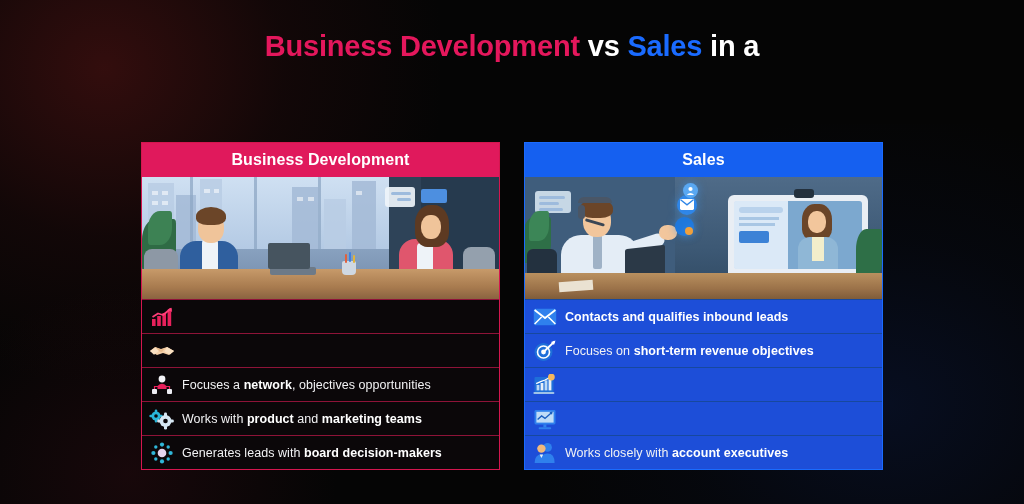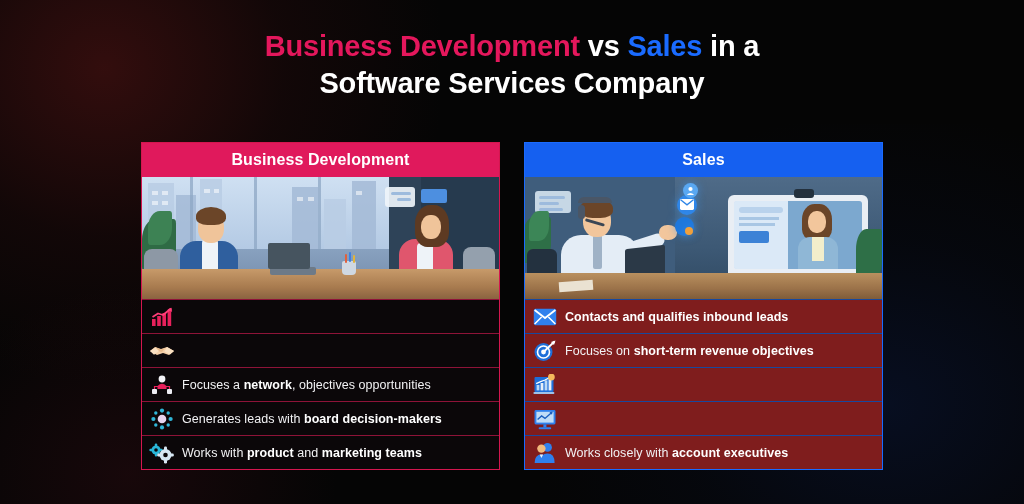--- a/index.html
+++ b/index.html
@@ -96,21 +96,21 @@
   .headset{position:absolute;background:#4a5666;border-radius:8px;}
   .mic{position:absolute;background:#3b4654;border-radius:2px;}
 
   
   .row{
     height:34px;display:flex;align-items:center;
     background:#08070a;
     box-sizing:border-box;
   }
   .panel.left .row{border-top:1px solid #8e1338;background:#0b0709;}
-  .panel.right .row{border-top:1px solid #17489e;background:#7f1d1d;}
+  .panel.right .row{border-top:1px solid #17489e;background:#1d4ed8;}
   .panel .row:first-of-type{border-top:1px solid transparent;}
 
   .row-icon{
     width:40px;min-width:40px;height:34px;
     display:flex;align-items:center;justify-content:center;
   }
   .row-text{
     font-size:12.5px;color:#f2f2f4;line-height:16px;
     letter-spacing:0.05px;white-space:nowrap;
   }
@@ -118,21 +118,20 @@
 </style>
 </head>
 <body>
 
 <div class="bg-glow-warm"></div>
 <div class="bg-glow-cool"></div>
 <div class="bg-glow-bottomleft"></div>
 
 <div class="title">
   <span class="t-bd">Business Development</span><span> vs </span><span class="t-sales">Sales</span><span> in a</span>
-  <span class="line2">Software Services Company</span>
 </div>
 
 <div class="panels">
 
   <div class="panel left">
     <div class="panel-head">Business Development</div>
 
     <div class="illus bd">
       <div class="sky"></div>
       <div class="bldg" style="left:6px;top:6px;width:26px;height:66px;"></div>
@@ -215,57 +214,57 @@
           <rect x="2" y="14" width="5" height="5" rx="1" fill="#ECECF2"></rect>
           <rect x="17" y="14" width="5" height="5" rx="1" fill="#ECECF2"></rect>
           <path d="M4.5 14 L4.5 11.5 L19.5 11.5 L19.5 14" stroke="#E8215C" stroke-width="1.2" fill="none"></path>
         </svg>
       </span>
       <span class="row-text"><span>Focuses a </span><b>network</b><span>, objectives opportunities</span></span>
     </div>
 
     <div class="row">
       <span class="row-icon">
-        <svg width="24" height="22" viewBox="0 0 24 22">
-          <circle cx="12" cy="11" r="4.3" fill="#E6D4EE"></circle>
-          <circle cx="12" cy="2.6" r="2.1" fill="#2FB6D8"></circle>
-          <circle cx="12" cy="19.4" r="2.1" fill="#2FB6D8"></circle>
-          <circle cx="3.4" cy="11" r="2.1" fill="#2FB6D8"></circle>
-          <circle cx="20.6" cy="11" r="2.1" fill="#2FB6D8"></circle>
-          <circle cx="5.8" cy="5" r="1.7" fill="#2FB6D8"></circle>
-          <circle cx="18.2" cy="5" r="1.7" fill="#2FB6D8"></circle>
-          <circle cx="5.8" cy="17" r="1.7" fill="#2FB6D8"></circle>
-          <circle cx="18.2" cy="17" r="1.7" fill="#2FB6D8"></circle>
-        </svg>
-      </span>
-      <span class="row-text"><span>Generates leads with </span><b>board decision-makers</b></span>
-    </div>
-
-    <div class="row">
-      <span class="row-icon">
         <svg width="26" height="22" viewBox="0 0 26 22">
           <g fill="#29B6D8">
             <circle cx="7" cy="8" r="4.6"></circle>
             <rect x="5.8" y="1.4" width="2.4" height="3" rx="1"></rect>
             <rect x="5.8" y="11.6" width="2.4" height="3" rx="1"></rect>
             <rect x="0.4" y="6.8" width="3" height="2.4" rx="1"></rect>
             <rect x="10.6" y="6.8" width="3" height="2.4" rx="1"></rect>
           </g>
           <circle cx="7" cy="8" r="1.8" fill="#0b0709"></circle>
           <g fill="#D6E6F2">
             <circle cx="16.5" cy="13" r="6"></circle>
             <rect x="15" y="4.6" width="3" height="4" rx="1.2"></rect>
             <rect x="15" y="17.4" width="3" height="4" rx="1.2"></rect>
             <rect x="8.2" y="11.5" width="4" height="3" rx="1.2"></rect>
             <rect x="20.8" y="11.5" width="4" height="3" rx="1.2"></rect>
           </g>
           <circle cx="16.5" cy="13" r="2.3" fill="#0b0709"></circle>
         </svg>
       </span>
       <span class="row-text"><span>Works with </span><b>product</b><span> and </span><b>marketing teams</b></span>
+    </div>
+
+    <div class="row">
+      <span class="row-icon">
+        <svg width="24" height="22" viewBox="0 0 24 22">
+          <circle cx="12" cy="11" r="4.3" fill="#E6D4EE"></circle>
+          <circle cx="12" cy="2.6" r="2.1" fill="#2FB6D8"></circle>
+          <circle cx="12" cy="19.4" r="2.1" fill="#2FB6D8"></circle>
+          <circle cx="3.4" cy="11" r="2.1" fill="#2FB6D8"></circle>
+          <circle cx="20.6" cy="11" r="2.1" fill="#2FB6D8"></circle>
+          <circle cx="5.8" cy="5" r="1.7" fill="#2FB6D8"></circle>
+          <circle cx="18.2" cy="5" r="1.7" fill="#2FB6D8"></circle>
+          <circle cx="5.8" cy="17" r="1.7" fill="#2FB6D8"></circle>
+          <circle cx="18.2" cy="17" r="1.7" fill="#2FB6D8"></circle>
+        </svg>
+      </span>
+      <span class="row-text"><span>Generates leads with </span><b>board decision-makers</b></span>
     </div>
   </div>
 
   <div class="panel right">
     <div class="panel-head">Sales</div>
 
     <div class="illus sl">
       <div style="position:absolute;left:0;top:0;right:0;height:122px;background:linear-gradient(180deg,#4f6b88 0%,#3c5874 60%,#2f4861 100%);"></div>
       <div style="position:absolute;left:0;top:0;width:150px;height:122px;background:#3f5d7c;"></div>
       <div class="scrnpanel" style="left:10px;top:14px;width:36px;height:22px;background:rgba(222,236,248,.85);"></div>

